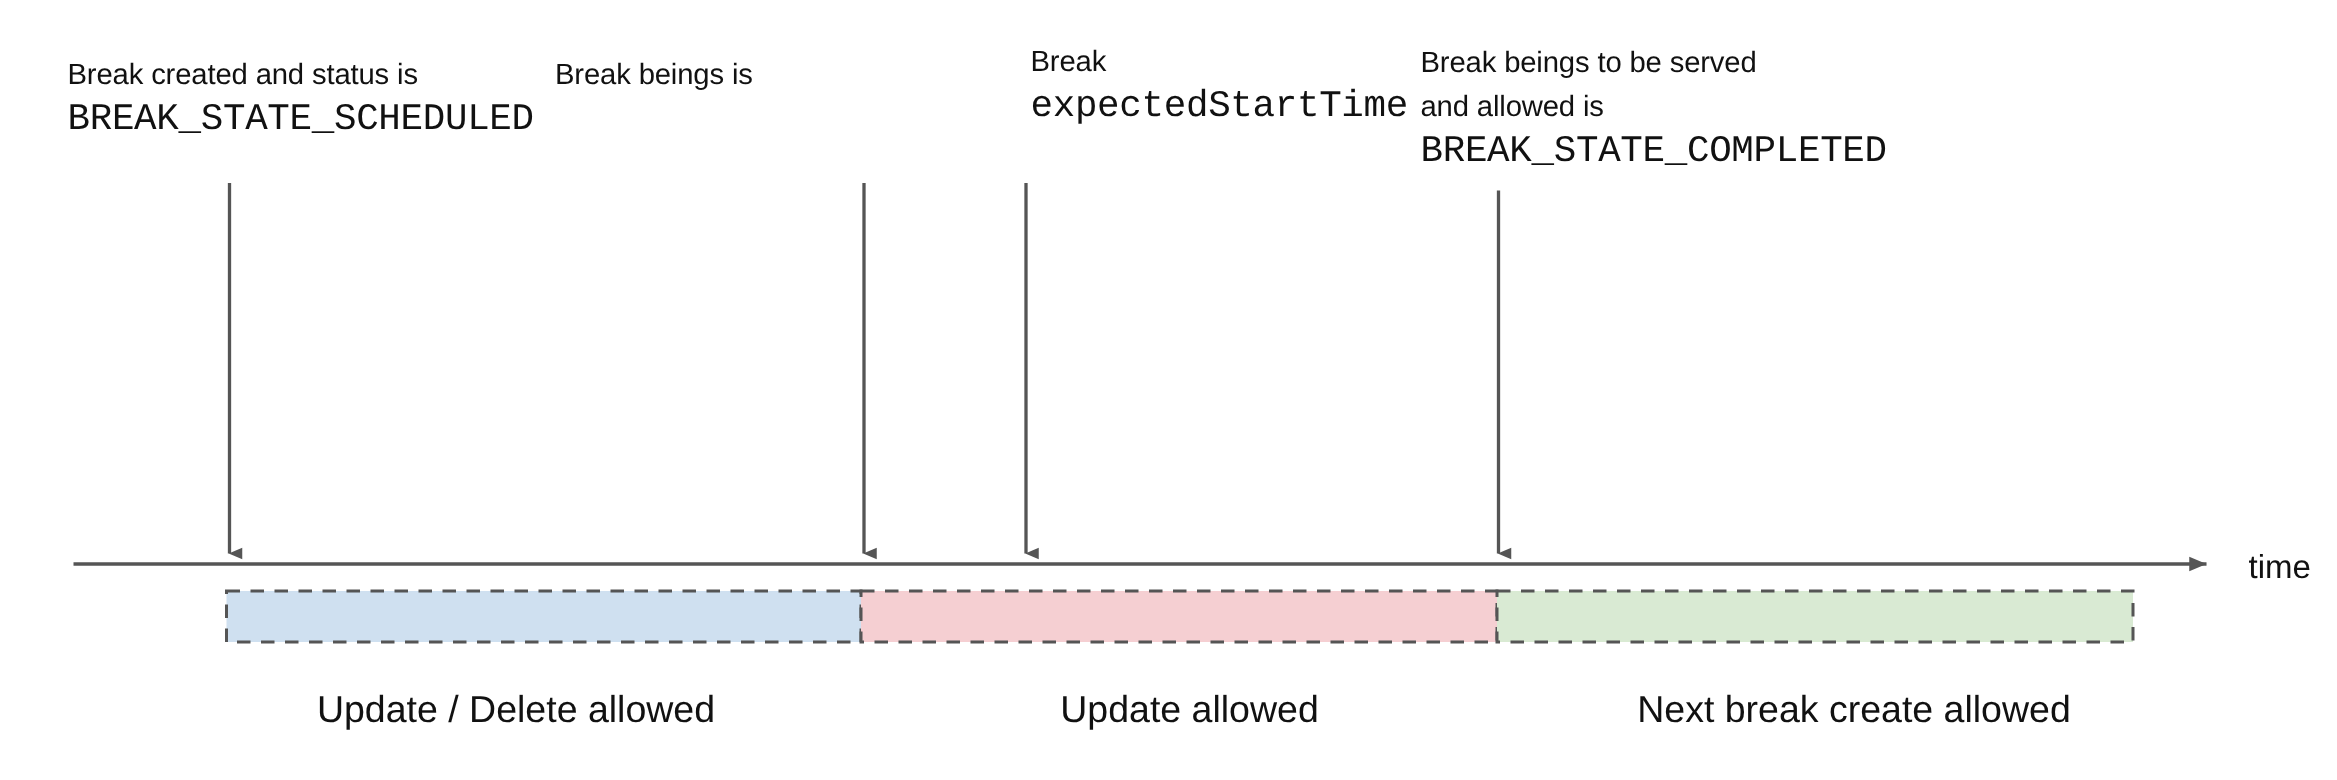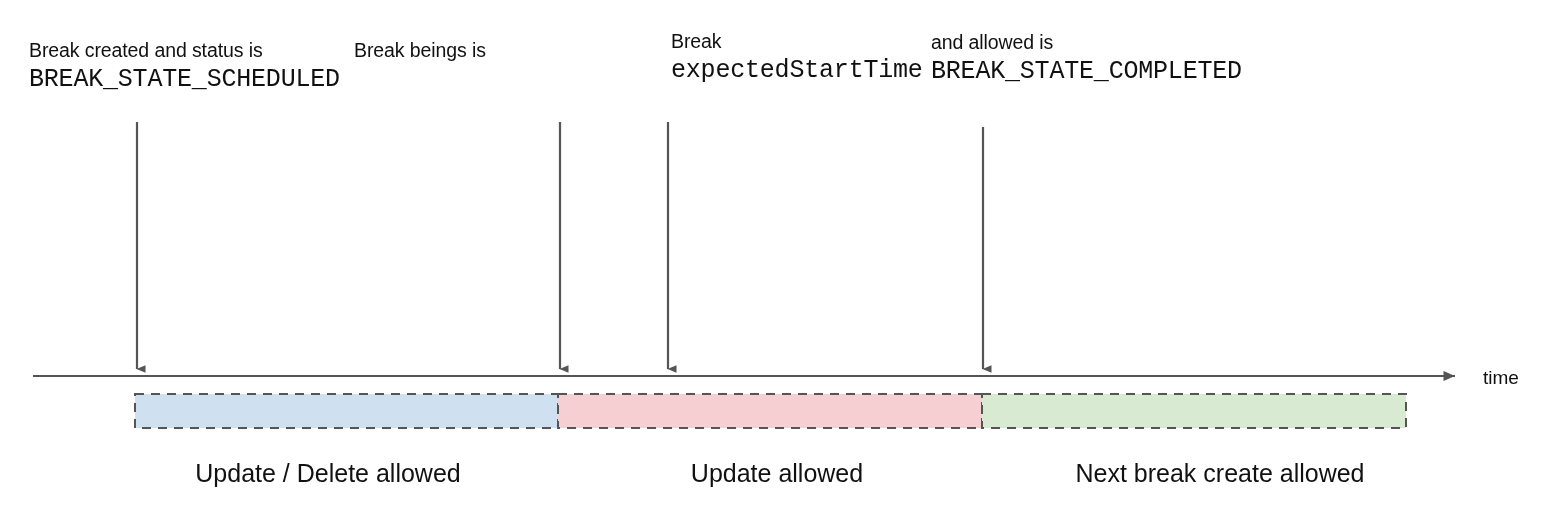--- a/index.html
+++ b/index.html
@@ -11,20 +11,21 @@
     width: 1558px;
     height: 520px;
     font-family: "Liberation Sans", sans-serif;
     color: #000000;
     overflow: hidden;
   }
   #diagram {
     position: relative;
     width: 1530px;
     height: 520px;
+    margin-left: 16px;
   }
 
   
   .annotation {
     position: absolute;
     font-size: 19.5px;
     line-height: 29px;
     color: #111111;
     white-space: nowrap;
   }
@@ -57,21 +58,21 @@
     white-space: nowrap;
     text-align: center;
     transform: translateX(-50%);
   }
 
   
   #axis-name {
     position: absolute;
     left: 1483px;
     top: 365px;
-    font-size: 19px;
+    font-size: 22px;
     line-height: 26px;
     color: #111111;
     white-space: nowrap;
   }
 </style>
 </head>
 <body>
 
 <div id="diagram">
 
@@ -83,20 +84,21 @@
   <div class="annotation" id="anno-1" style="left: 354px; top: 36px;">
     <div class="prose">Break beings is</div>
   </div>
 
   <div class="annotation" id="anno-2" style="left: 671px; top: 27px;">
     <div class="prose">Break</div>
     <div class="code">expectedStartTime</div>
   </div>
 
   <div class="annotation" id="anno-3" style="left: 931px; top: 28px;">
+    <div class="prose">Break beings to be served</div>
     <div class="prose">and allowed is</div>
     <div class="code">BREAK_STATE_COMPLETED</div>
   </div>
 
   <svg id="canvas" viewBox="0 0 1558 520" xmlns="http://www.w3.org/2000/svg">
     <defs>
       <marker id="arrowhead-down" markerWidth="10" markerHeight="10" refX="5" refY="9" orient="auto" markerUnits="userSpaceOnUse">
         <path d="M 1.2 0.5 L 8.8 0.5 L 5 9.5 Z" fill="#555555"></path>
       </marker>
       <marker id="arrowhead-right" markerWidth="13" markerHeight="11" refX="12" refY="5.5" orient="auto" markerUnits="userSpaceOnUse">

